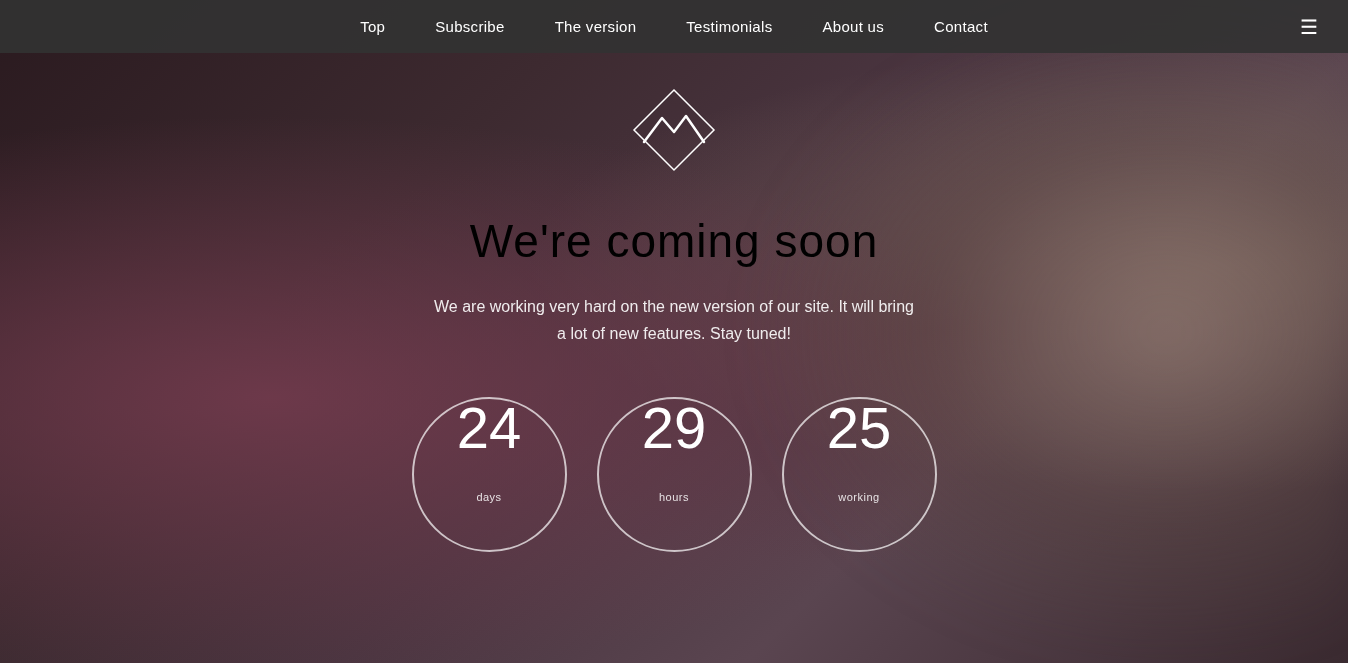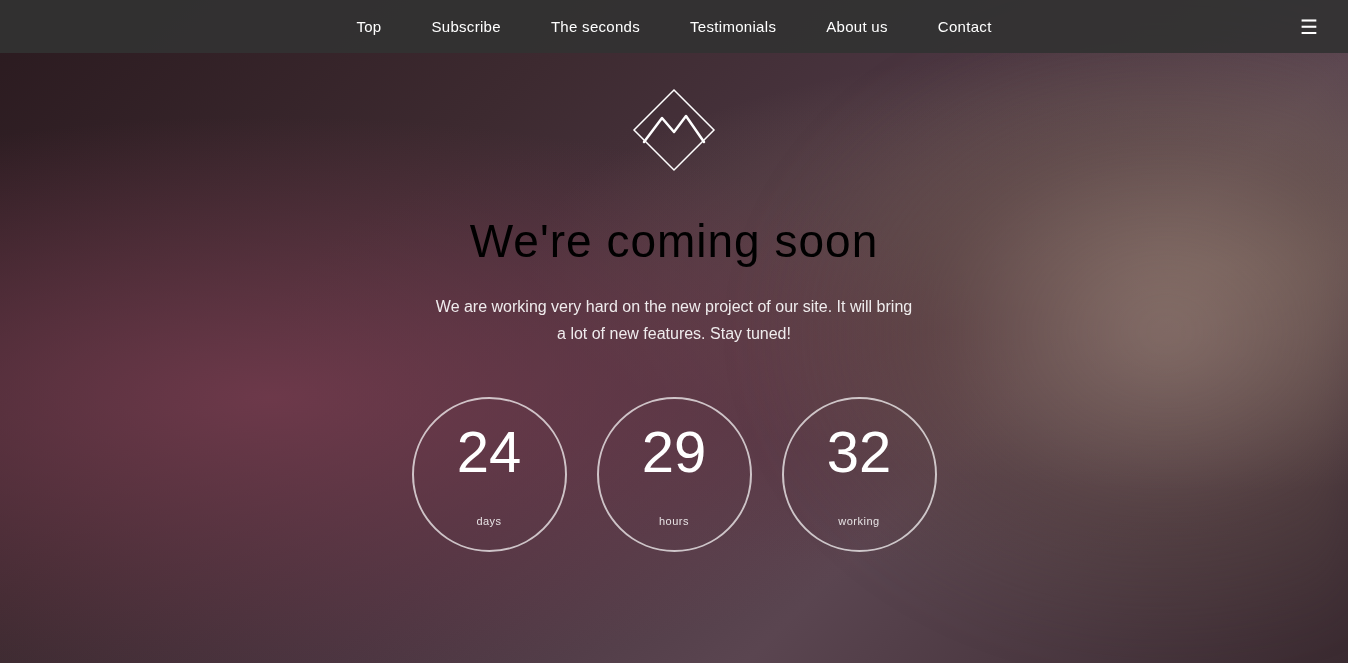--- a/index.html
+++ b/index.html
@@ -140,21 +140,21 @@
       display: flex;
       gap: 30px;
       align-items: center;
       justify-content: center;
     }
 
     .countdown-item {
       display: flex;
       flex-direction: column;
       align-items: center;
-      justify-content: center;
+      justify-content: flex-start;
       width: 155px;
       height: 155px;
       border: 2px solid rgba(255, 255, 255, 0.7);
       border-radius: 50%;
       gap: 28px;
     }
 
     .countdown-number {
       color: #ffffff;
       font-size: 58px;
@@ -178,21 +178,21 @@
 
   <nav class="navbar">
     <ul class="nav-links">
       <li>
         <a>Top</a>
       </li>
       <li>
         <a>Subscribe</a>
       </li>
       <li>
-        <a>The seconds</a>
+        <a>The version</a>
       </li>
       <li>
         <a>Testimonials</a>
       </li>
       <li>
         <a>About us</a>
       </li>
       <li>
         <a>Contact</a>
       </li>
@@ -206,31 +206,31 @@
       <svg viewBox="0 0 100 100" xmlns="http://www.w3.org/2000/svg">
 
         <polygon points="50,10 90,50 50,90 10,50" fill="none" stroke="white" stroke-width="1.5"></polygon>
 
         <polyline points="20,62 38,38 50,52 62,36 80,62" fill="none" stroke="white" stroke-width="2.5" stroke-linejoin="round" stroke-linecap="round"></polyline>
       </svg>
     </div>
 
     <h1 class="hero-title">We're coming soon</h1>
 
-    <p class="hero-subtitle">We are working very hard on the new project of our site. It will bring a lot of new features. Stay tuned!</p>
+    <p class="hero-subtitle">We are working very hard on the new version of our site. It will bring a lot of new features. Stay tuned!</p>
 
     <div class="countdown">
       <div class="countdown-item">
         <span class="countdown-number">24</span>
         <span class="countdown-label">days</span>
       </div>
       <div class="countdown-item">
         <span class="countdown-number">29</span>
         <span class="countdown-label">hours</span>
       </div>
       <div class="countdown-item">
-        <span class="countdown-number">32</span>
+        <span class="countdown-number">25</span>
         <span class="countdown-label">working</span>
       </div>
     </div>
 
   </div>
 </div>
 
 </body></html>

